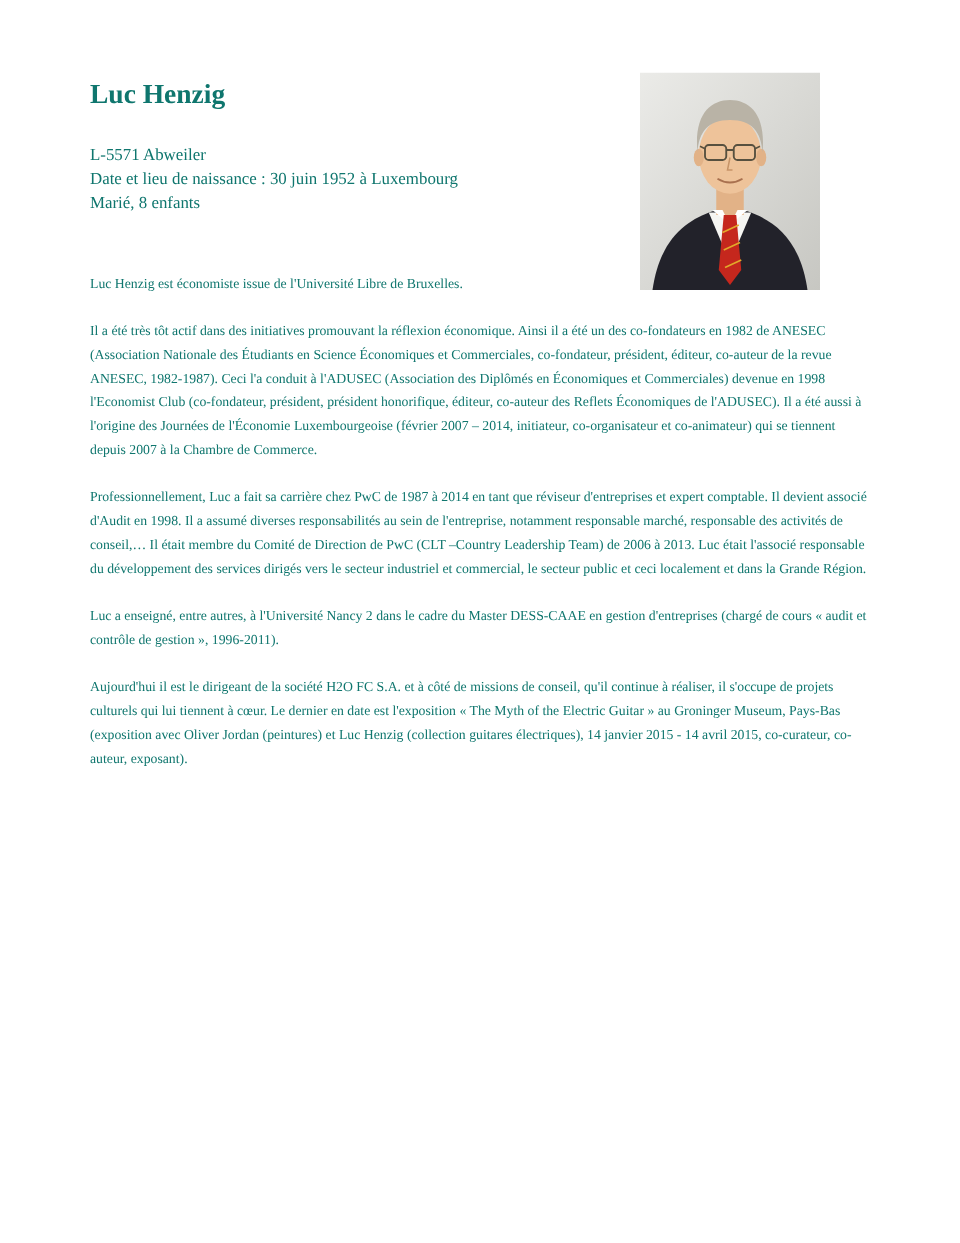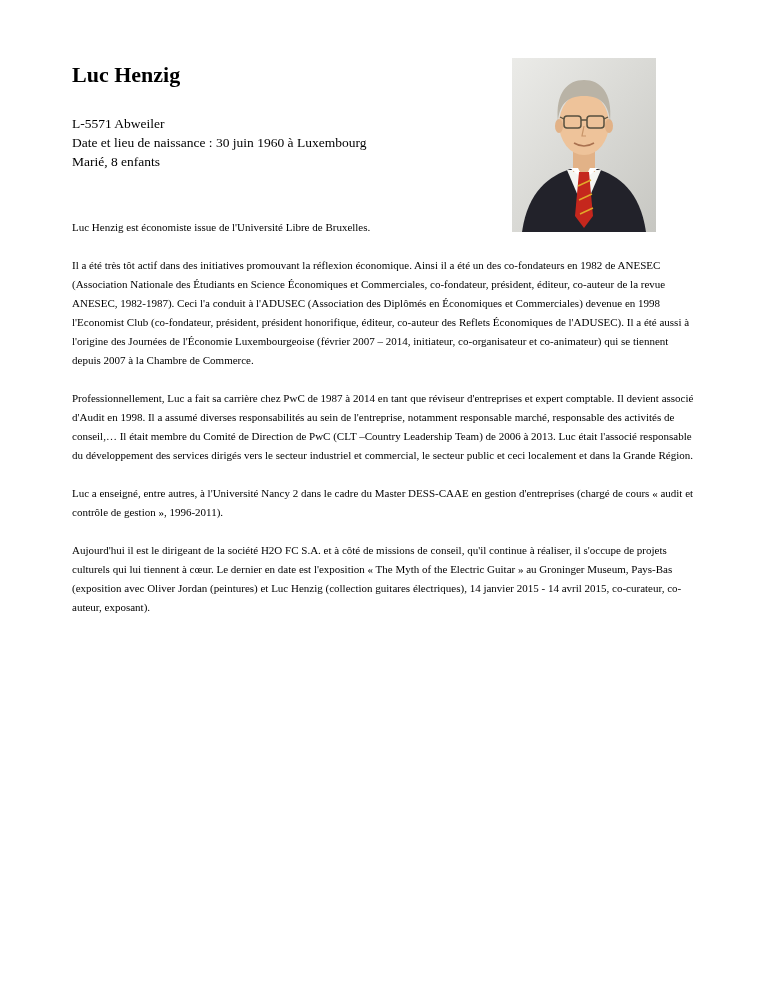--- a/index.html
+++ b/index.html
@@ -8,21 +8,21 @@
     padding: 0;
     background: #ffffff;
   }
   .page {
     position: relative;
     width: 768px;
     height: 846px;
     margin: 0 auto;
     background: #ffffff;
     font-family: "Liberation Serif", "DejaVu Serif", serif;
-    color: #000000;
+    color: #0f766e;
     overflow: hidden;
     padding: 62px 72px 0 72px;
   }
   .page-title {
     font-size: 22px;
     font-weight: bold;
     margin: 0;
     line-height: 1.15;
   }
   .contact-block {
@@ -94,21 +94,21 @@
       <path d="M72,68 L70,78 L74,78" fill="none" stroke="#c79468" stroke-width="1.2"></path>
 
       <path d="M62,85 Q72,91 82,85" fill="none" stroke="#a9714f" stroke-width="1.5"></path>
     </svg>
   </div>
 
   <h1 class="page-title">Luc Henzig</h1>
 
   <div class="contact-block">
     <div>L-5571 Abweiler</div>
-    <div>Date et lieu de naissance : 30 juin 1960 à Luxembourg</div>
+    <div>Date et lieu de naissance : 30 juin 1952 à Luxembourg</div>
     <div>Marié, 8 enfants</div>
   </div>
 
   <div class="bio-section">
     <p>Luc Henzig est économiste issue de l'Université Libre de Bruxelles.</p>
     <p>Il a été très tôt actif dans des initiatives promouvant la réflexion économique. Ainsi il a été un des co-fondateurs en 1982 de ANESEC (Association Nationale des Étudiants en Science Économiques et Commerciales, co-fondateur, président, éditeur, co-auteur de la revue ANESEC, 1982-1987). Ceci l'a conduit à l'ADUSEC (Association des Diplômés en Économiques et Commerciales) devenue en 1998 l'Economist Club (co-fondateur, président, président honorifique, éditeur, co-auteur des Reflets Économiques de l'ADUSEC). Il a été aussi à l'origine des Journées de l'Économie Luxembourgeoise (février 2007 – 2014, initiateur, co-organisateur et co-animateur) qui se tiennent depuis 2007 à la Chambre de Commerce.</p>
     <p>Professionnellement, Luc a fait sa carrière chez PwC de 1987 à 2014 en tant que réviseur d'entreprises et expert comptable. Il devient associé d'Audit en 1998. Il a assumé diverses responsabilités au sein de l'entreprise, notamment responsable marché, responsable des activités de conseil,… Il était membre du Comité de Direction de PwC (CLT –Country Leadership Team) de 2006 à 2013. Luc était l'associé responsable du développement des services dirigés vers le secteur industriel et commercial, le secteur public et ceci localement et dans la Grande Région.</p>
     <p>Luc a enseigné, entre autres, à l'Université Nancy 2 dans le cadre du Master DESS-CAAE en gestion d'entreprises (chargé de cours « audit et contrôle de gestion », 1996-2011).</p>
     <p>Aujourd'hui il est le dirigeant de la société H2O FC S.A. et à côté de missions de conseil, qu'il continue à réaliser, il s'occupe de projets culturels qui lui tiennent à cœur. Le dernier en date est l'exposition  « The Myth of the Electric Guitar » au Groninger Museum, Pays-Bas (exposition avec Oliver Jordan (peintures) et Luc Henzig (collection guitares électriques), 14 janvier 2015 - 14 avril 2015, co-curateur, co-auteur, exposant).</p>
   </div>

